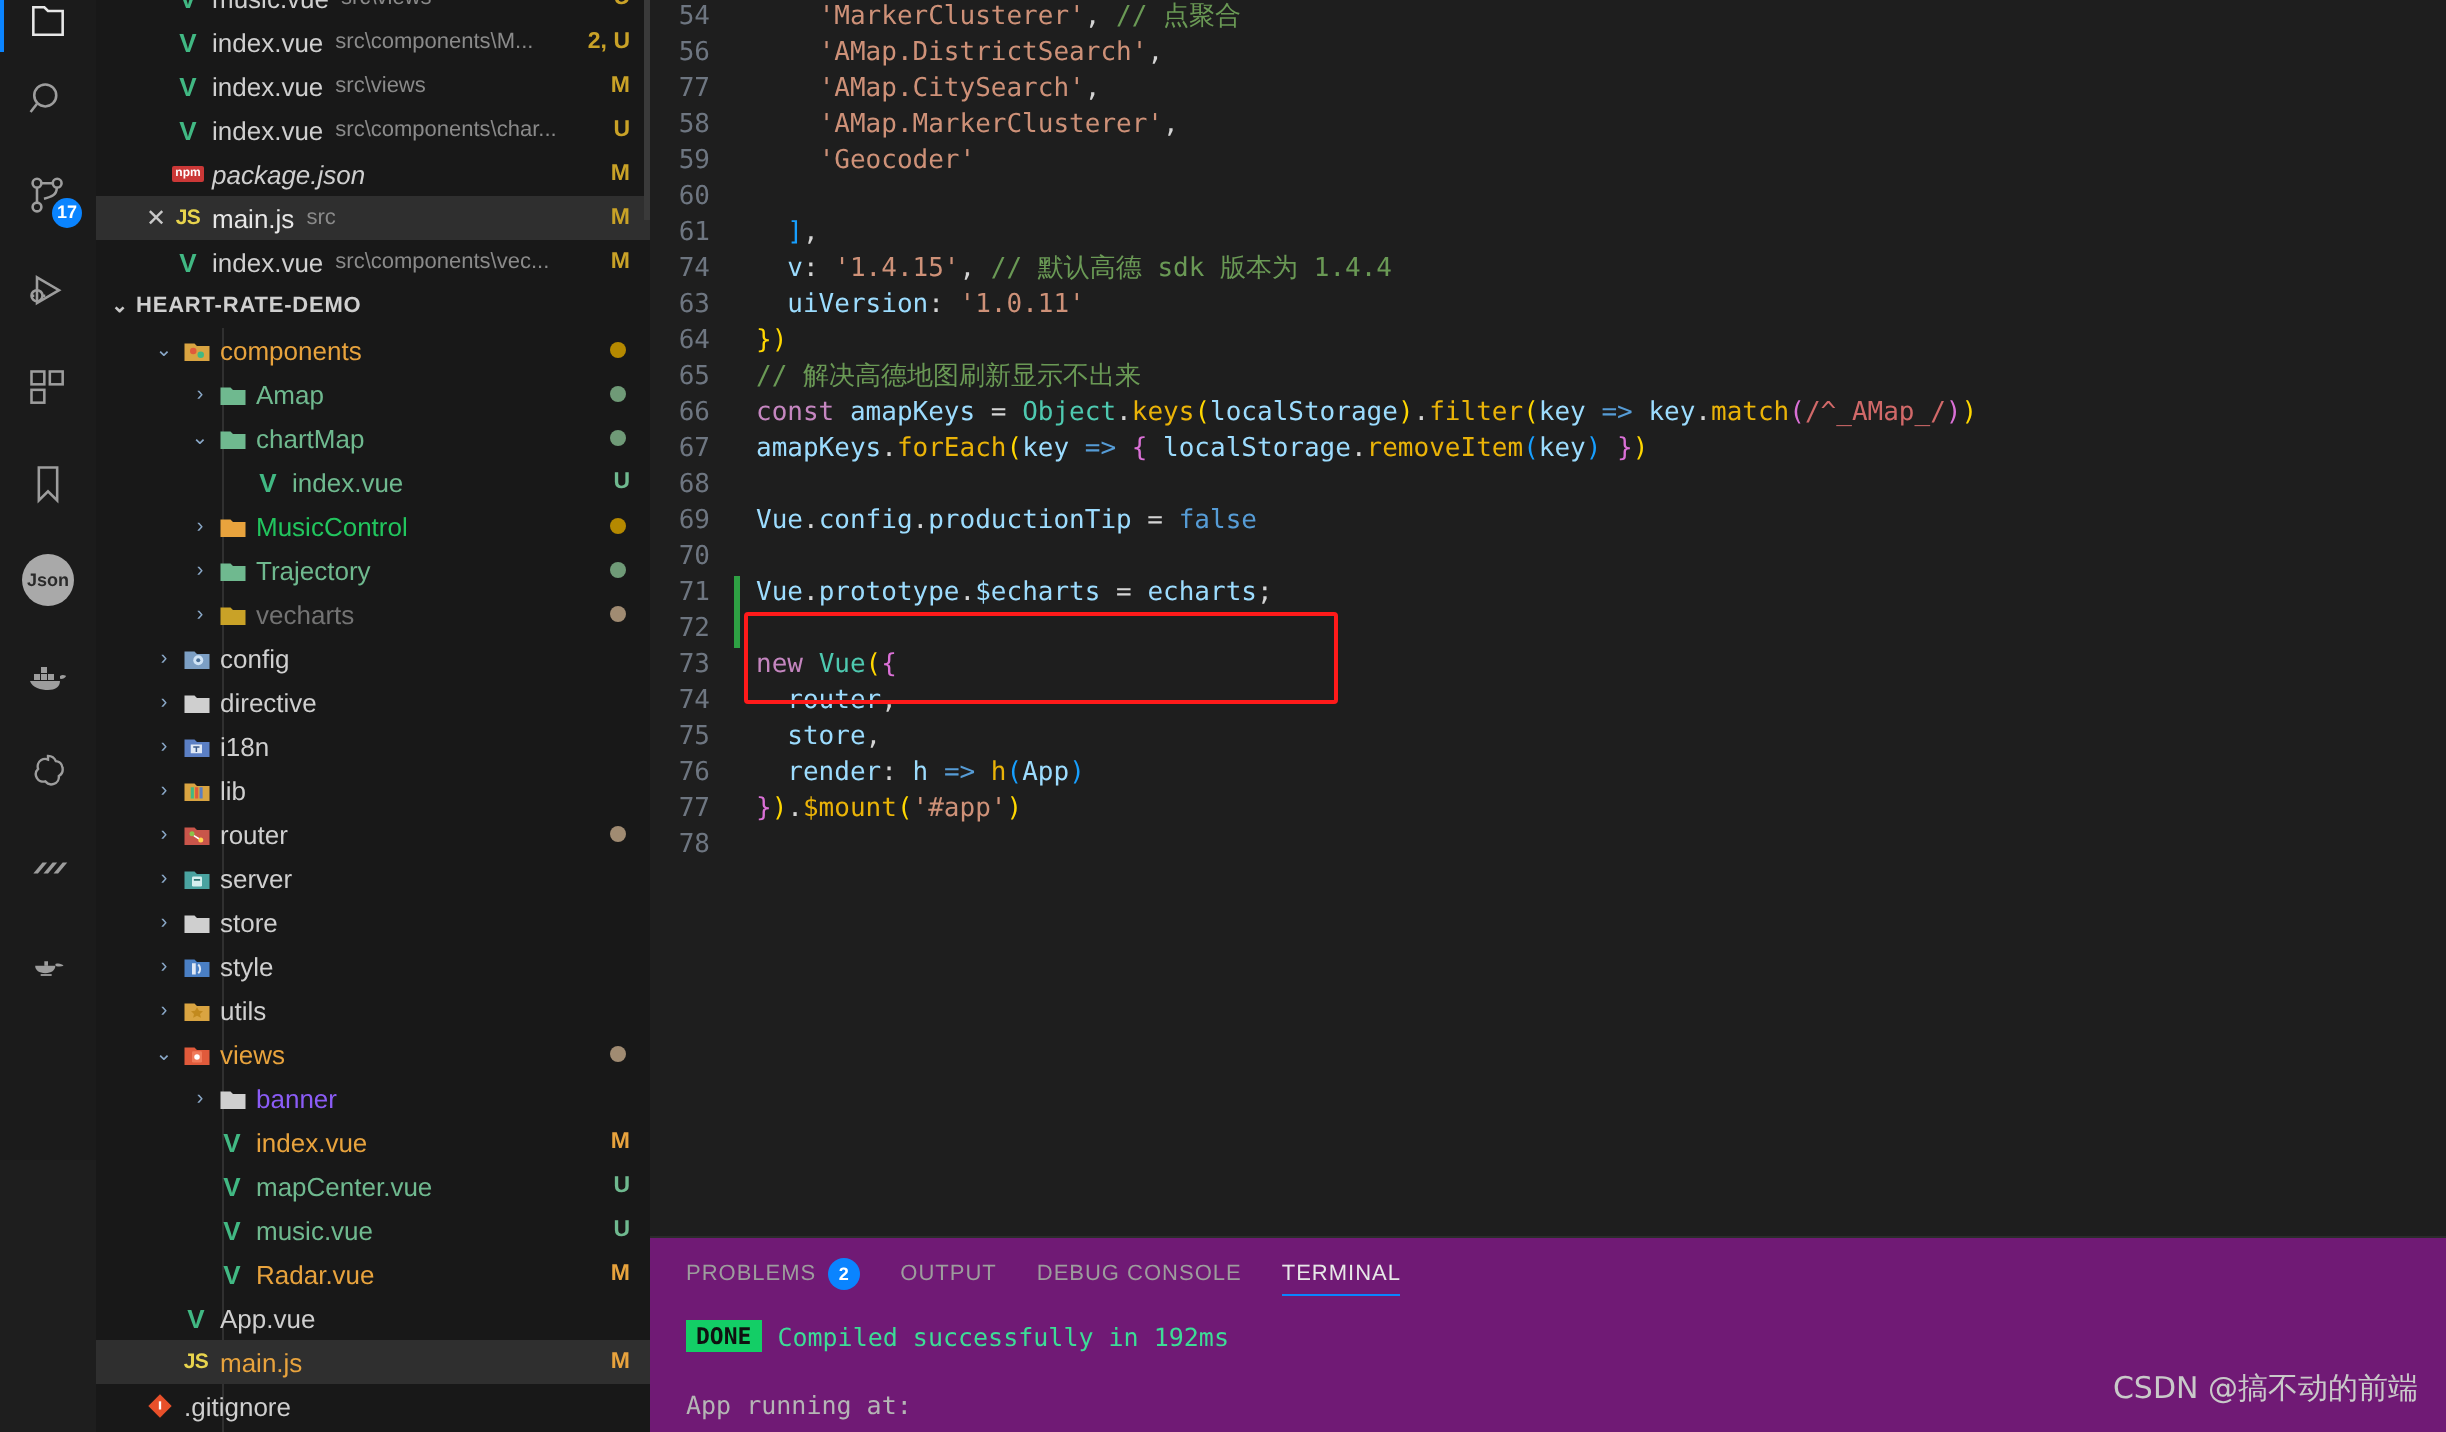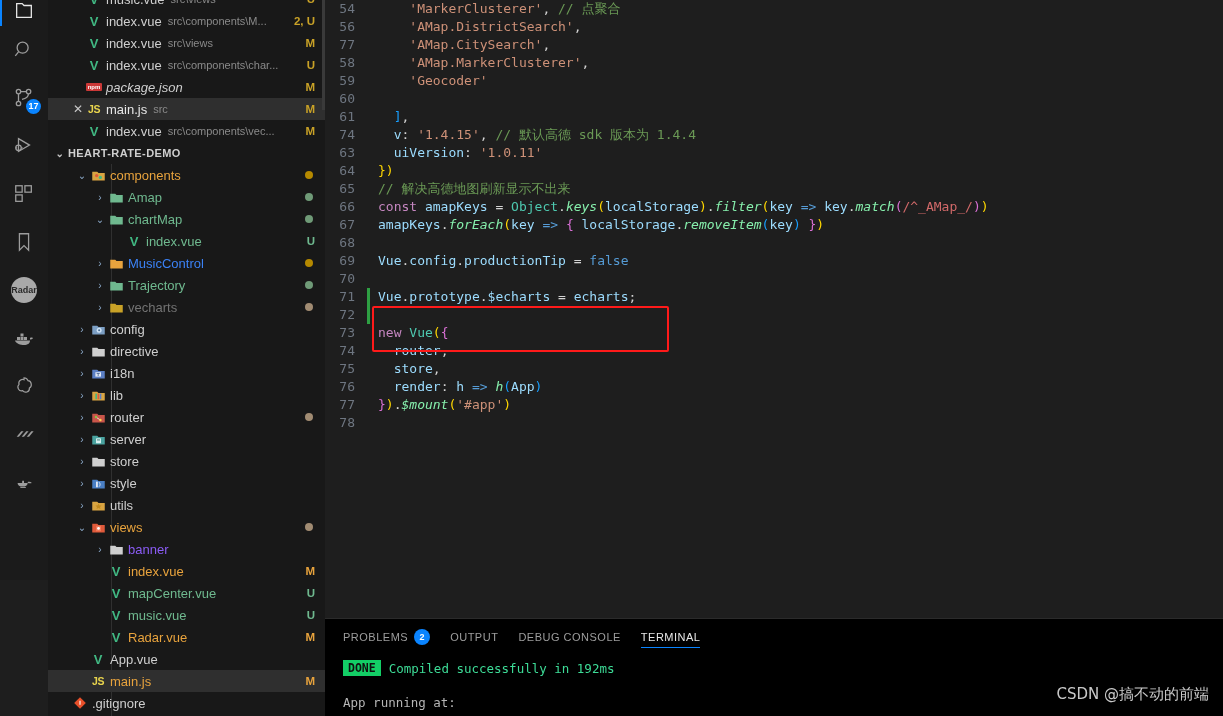--- a/index.html
+++ b/index.html
@@ -79,32 +79,32 @@
     white-space:pre;
   }
   .lnum{
     width:42px; flex:0 0 42px; text-align:right; padding-right:12px;
     color:#6e7681; font-family:"DejaVu Sans Mono", monospace; font-size:13px;
   }
   .gutter-mark{ width:3px; flex:0 0 3px; height:18px; }
   .code-text{ padding-left:8px; }
   
   .t-str{color:#ce9178;} .t-com{color:#6a9955;} .t-key{color:#569cd6;}
-  .t-kw2{color:#c586c0;} .t-fn{color:#86efac;font-style:italic;} .t-var{color:#9cdcfe;}
+  .t-kw2{color:#c586c0;} .t-fn{color:#eab308;} .t-var{color:#9cdcfe;}
   .t-pl{color:#ffd700;} .t-pl2{color:#da70d6;} .t-pl3{color:#179fff;}
   .t-def{color:#d4d4d4;} .t-re{color:#d16969;} .t-cls{color:#4ec9b0;}
   .t-blue{color:#569cd6;}
 
   .annot-box{
     position:absolute; border:2px solid #ff1a1a; border-radius:2px;
     pointer-events:none;
   }
 
   
-  .panel{ height:98px; background:#000000; border-top:1px solid #2b2b2b; display:flex; flex-direction:column; }
+  .panel{ height:98px; background:#701a75; border-top:1px solid #2b2b2b; display:flex; flex-direction:column; }
   .panel-tabs{ height:35px; display:flex; align-items:center; padding-left:8px; gap:0; }
   .ptab{
     font-size:11px; letter-spacing:.5px; color:#9d9d9d; padding:0 10px;
     height:35px; display:flex; align-items:center; position:relative; text-transform:uppercase;
   }
   .ptab.active{ color:#e7e7e7; }
   .ptab.active::after{
     content:""; position:absolute; left:10px; right:10px; bottom:6px; height:1px; background:#0a84ff;
   }
   .ptab-badge{
@@ -165,21 +165,21 @@
           <rect x="13" y="3" width="7" height="7"></rect>
           <rect x="3" y="13" width="7" height="7"></rect>
       </svg>
     </div>
     <div class="act-item">
       <svg width="22" height="22" viewBox="0 0 24 24" fill="none" stroke="#9d9d9d" stroke-width="1.4">
         <path d="M7 3h10v18l-5-5-5 5z"></path>
       </svg>
     </div>
     <div class="act-item">
-      <span class="json-badge">Radar</span>
+      <span class="json-badge">Json</span>
     </div>
     <div class="act-item">
       <svg width="24" height="24" viewBox="0 0 24 24" fill="#9d9d9d">
         <rect x="5" y="11" width="3" height="3"></rect>
           <rect x="8.5" y="11" width="3" height="3"></rect>
         <rect x="12" y="11" width="3" height="3"></rect>
           <rect x="8.5" y="7.5" width="3" height="3"></rect>
         <path d="M3 14.5h15c0 3-2.5 4.5-6 4.5s-8-1.2-9-4.5z"></path>
           <path d="M18 12c1.5-1 3 0 3 0s-.8 1.8-3 1.4z"></path>
       </svg>
@@ -330,21 +330,21 @@
             <span class="fstat" style="color:#6fb98f">U</span>
           </div>
           <div class="row">
             <span style="width:44px;flex:0 0 44px"></span>
             <span class="chev" style="color:#8aa8c8">›</span>
             <span class="fi">
               <svg width="15" height="15" viewBox="0 0 24 24">
                 <path d="M2 6h8l2 2h10v12H2z" fill="#e8a33d"></path>
               </svg>
             </span>
-            <span class="folder-name" style="color:#3b82f6">MusicControl</span>
+            <span class="folder-name" style="color:#22c55e">MusicControl</span>
             <span class="dot" style="background:#b58900"></span>
           </div>
           <div class="row">
             <span style="width:44px;flex:0 0 44px"></span>
             <span class="chev" style="color:#8aa8c8">›</span>
             <span class="fi">
               <svg width="15" height="15" viewBox="0 0 24 24">
                 <path d="M2 6h8l2 2h10v12H2z" fill="#6fb98f"></path>
               </svg>
             </span>

